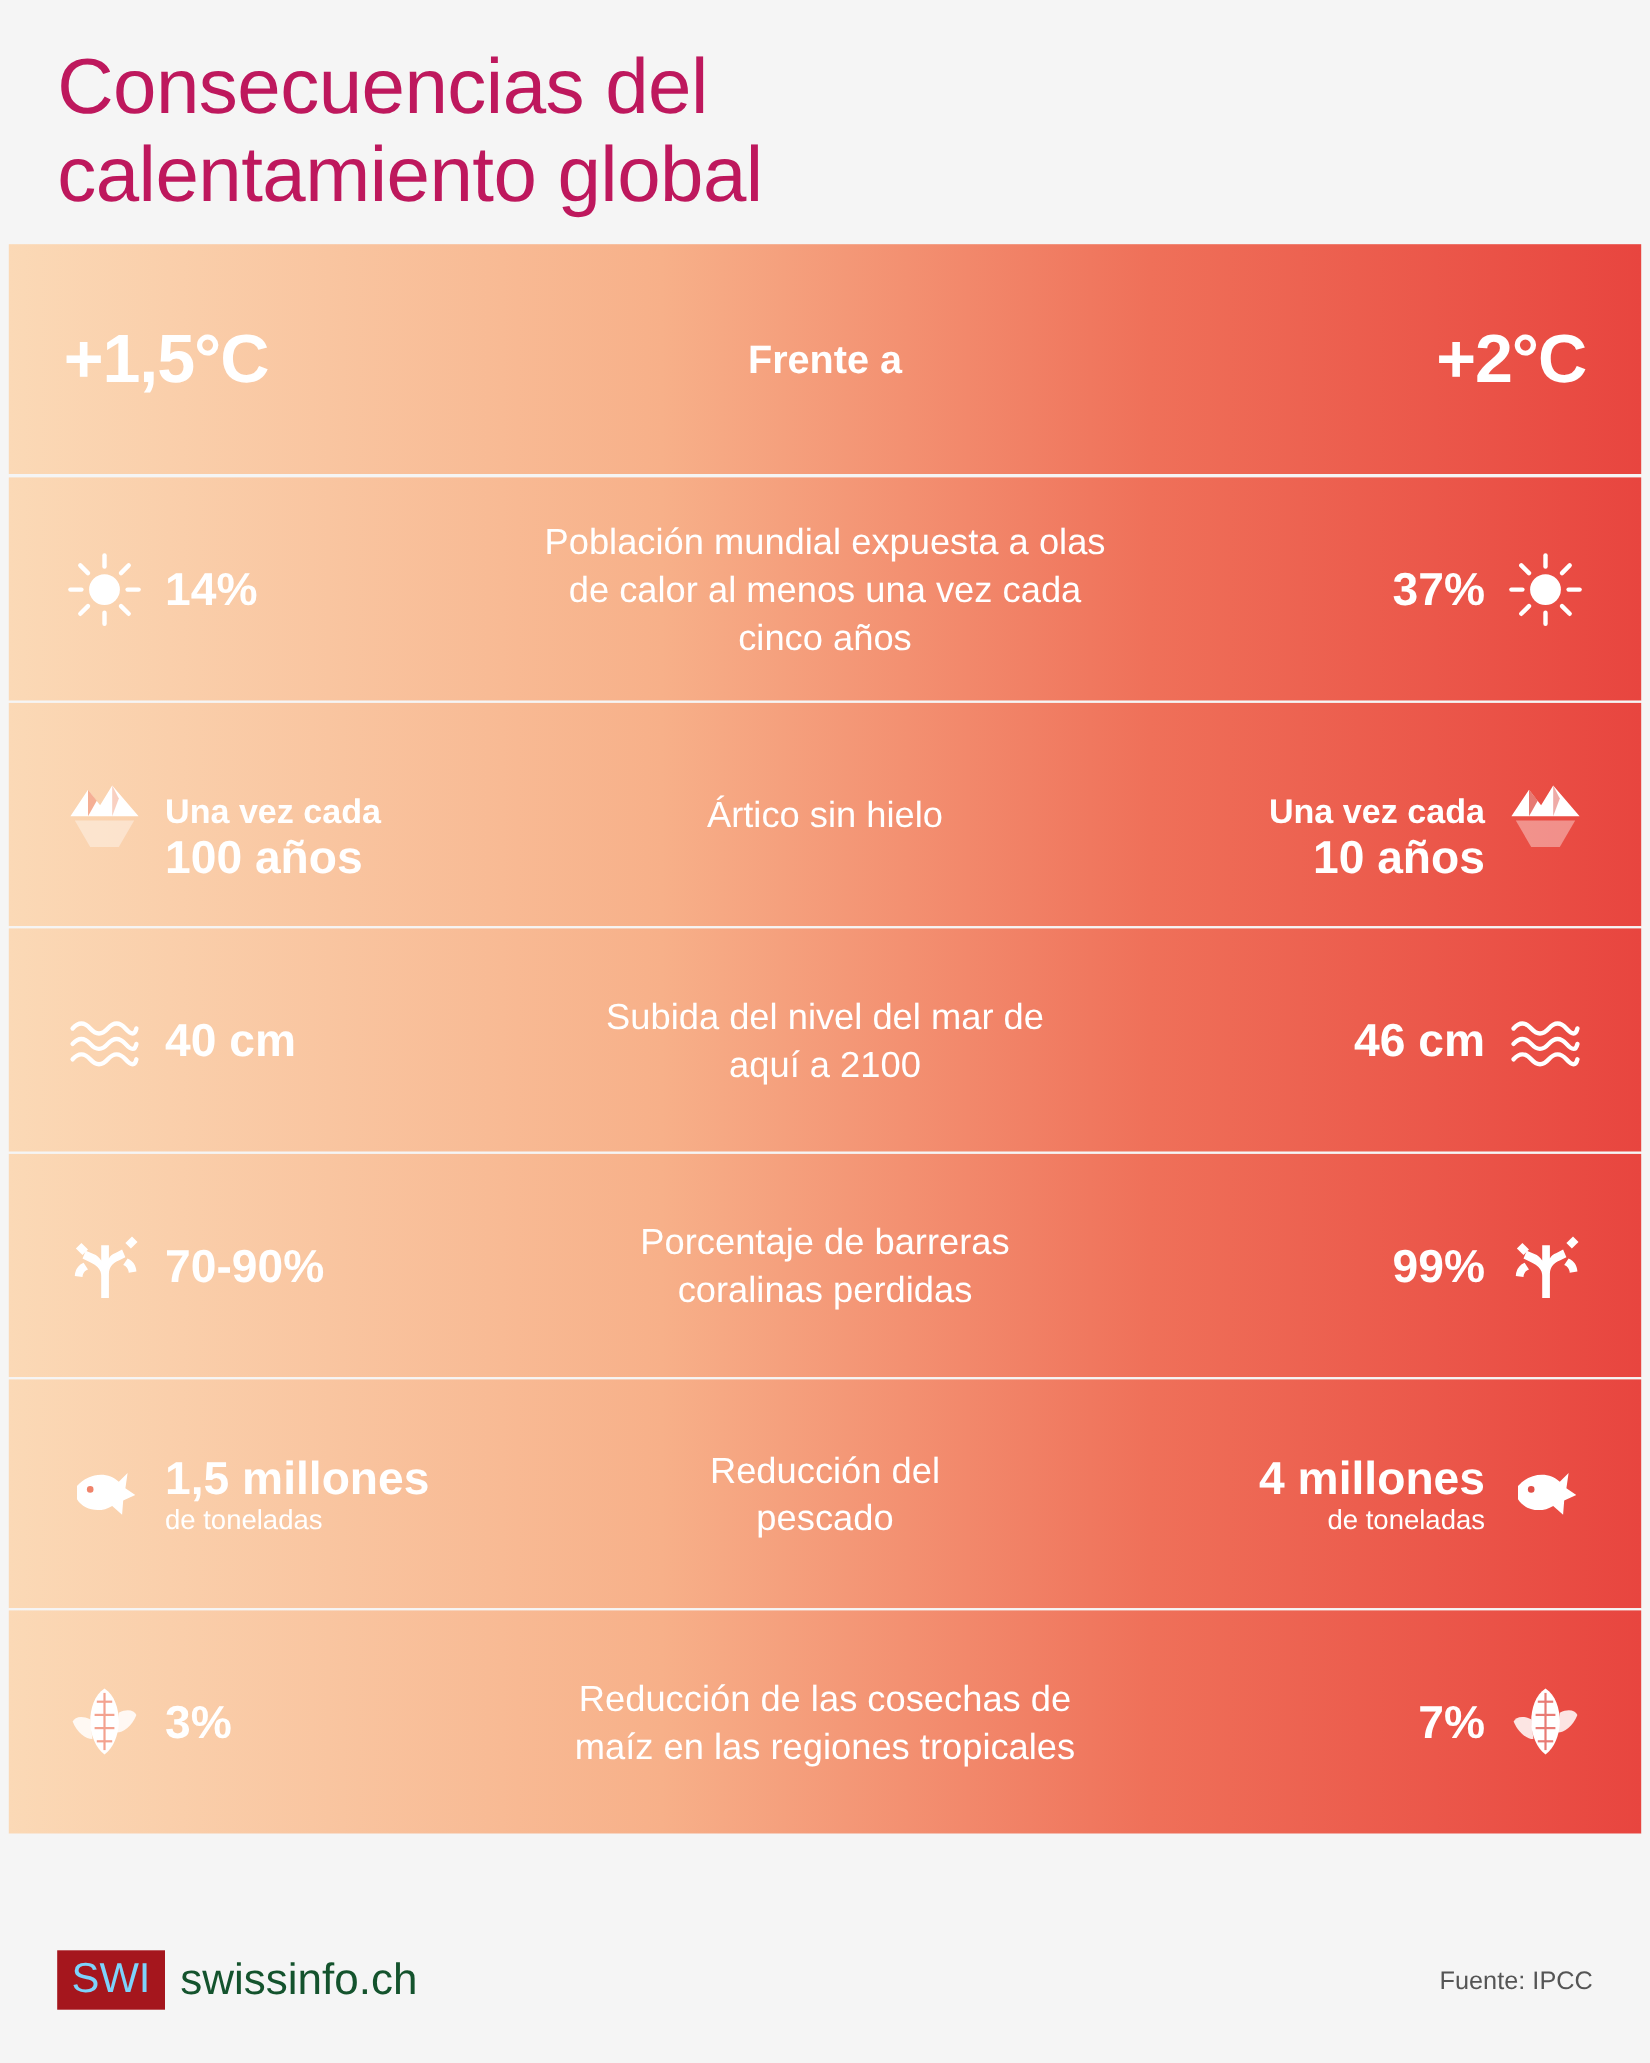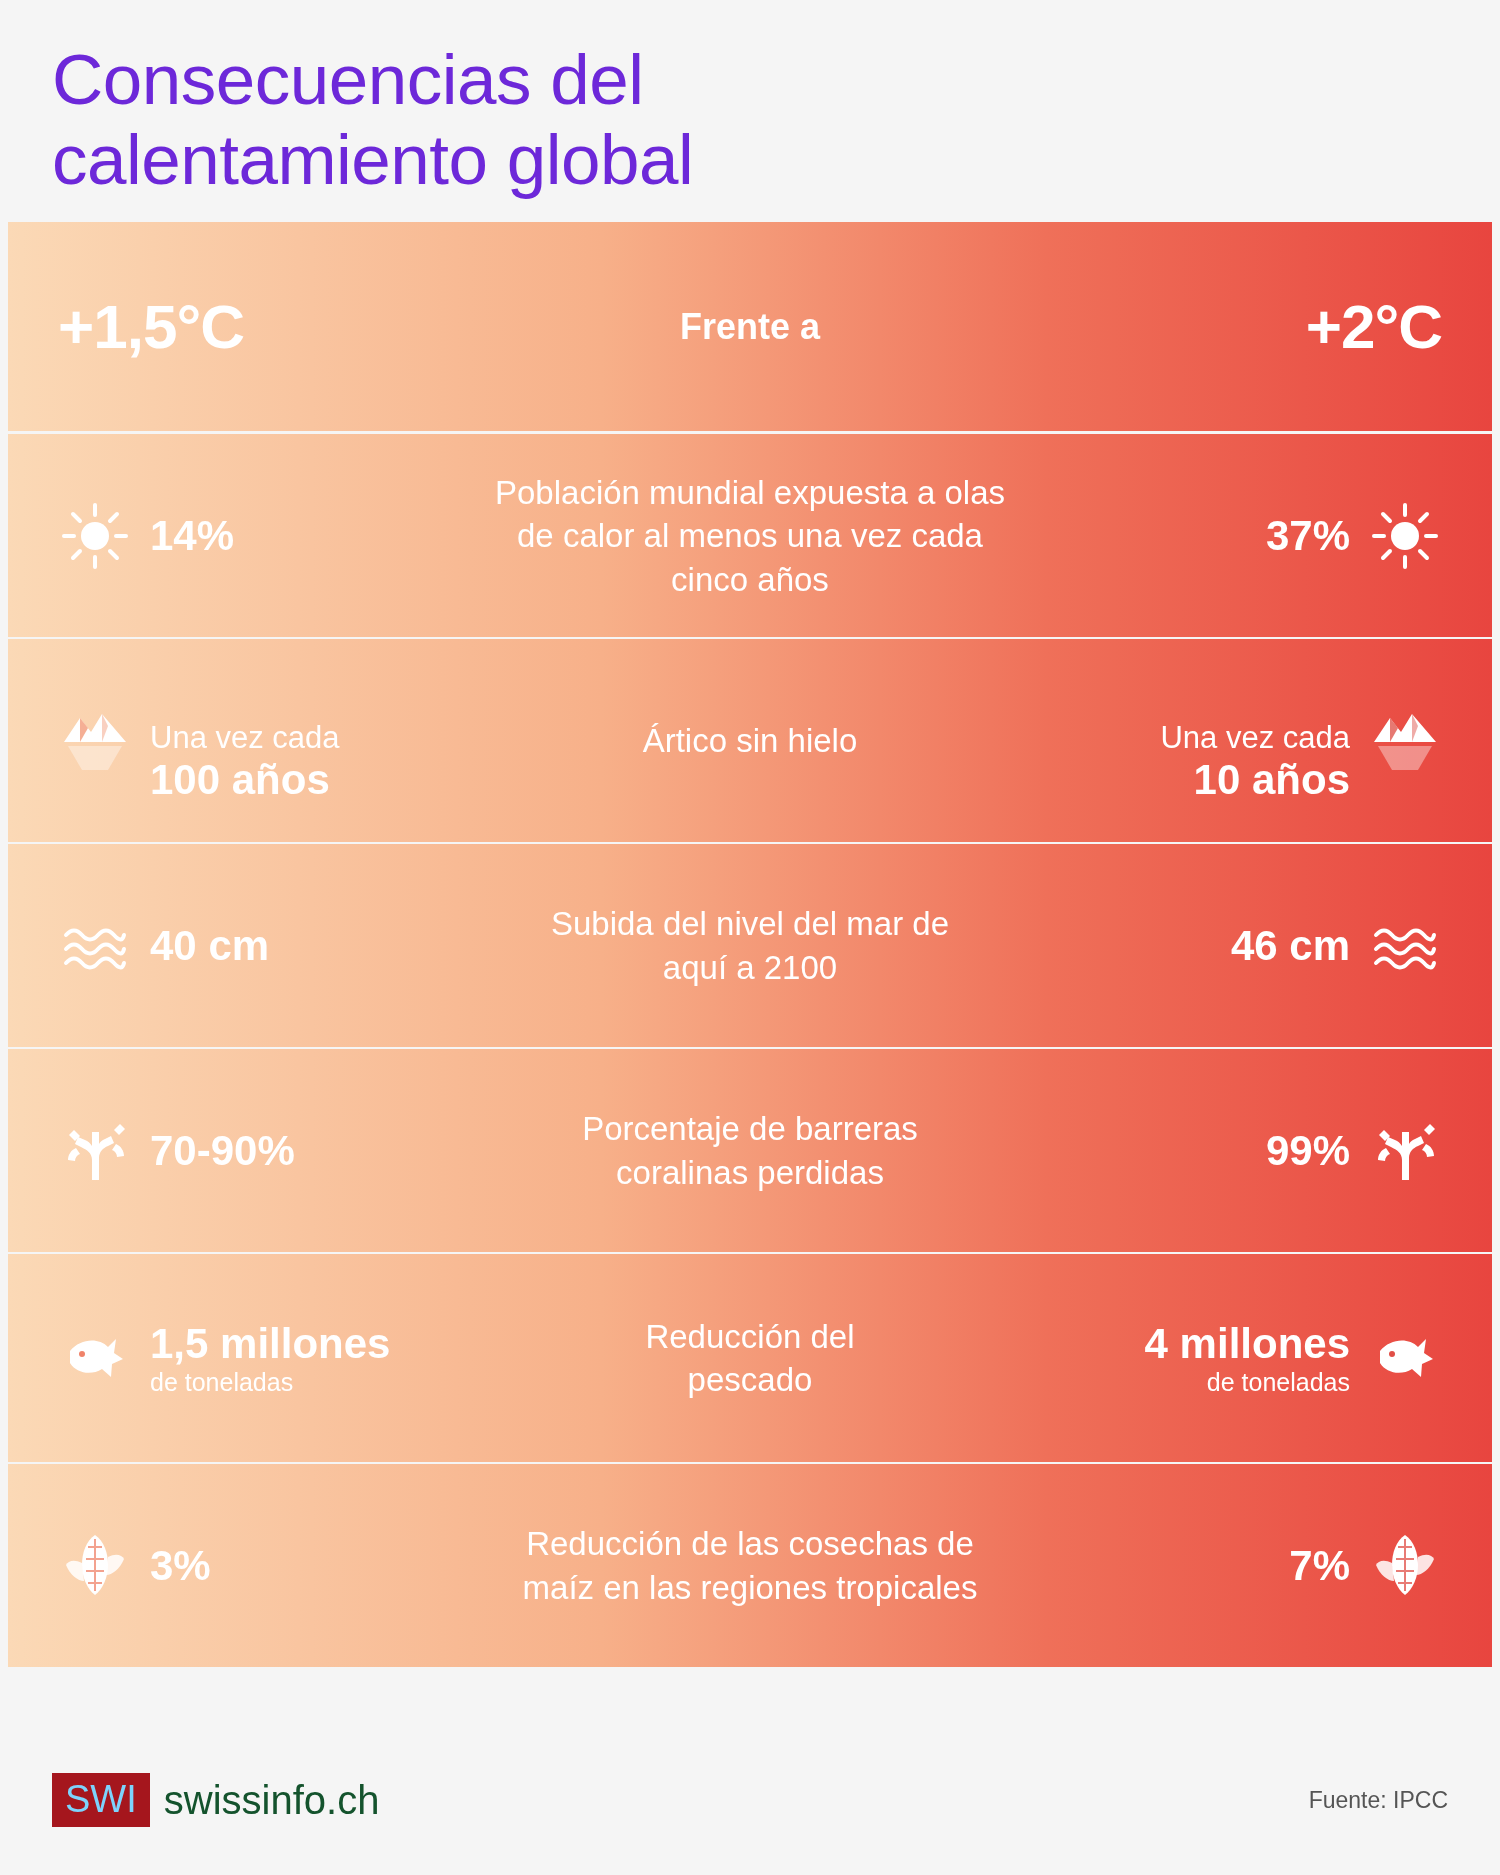--- a/index.html
+++ b/index.html
@@ -21,21 +21,21 @@
     background: #f5f5f5;
     display: flex;
     flex-direction: column;
   }
   
   .header {
     padding: 40px 52px 22px 52px;
     background: #f5f5f5;
   }
   .title {
-    color: #6d28d9;
+    color: #be185d;
     font-size: 71px;
     line-height: 1.13;
     font-weight: 400;
     letter-spacing: -0.5px;
     white-space: pre-line;
   }
   
   .table {
     flex: 1 1 auto;
     display: flex;
@@ -106,21 +106,21 @@
     line-height: 1.15;
   }
   .value .small {
     display: block;
     font-size: 25px;
     font-weight: 400;
   }
   .value .pre {
     display: block;
     font-size: 31px;
-    font-weight: 400;
+    font-weight: 700;
     margin-top: 42px;
   }
   .val-left { text-align: left; }
   .val-right { text-align: right; }
   .icon {
     width: 74px;
     height: 74px;
     flex: 0 0 74px;
     display: flex;
     align-items: center;

